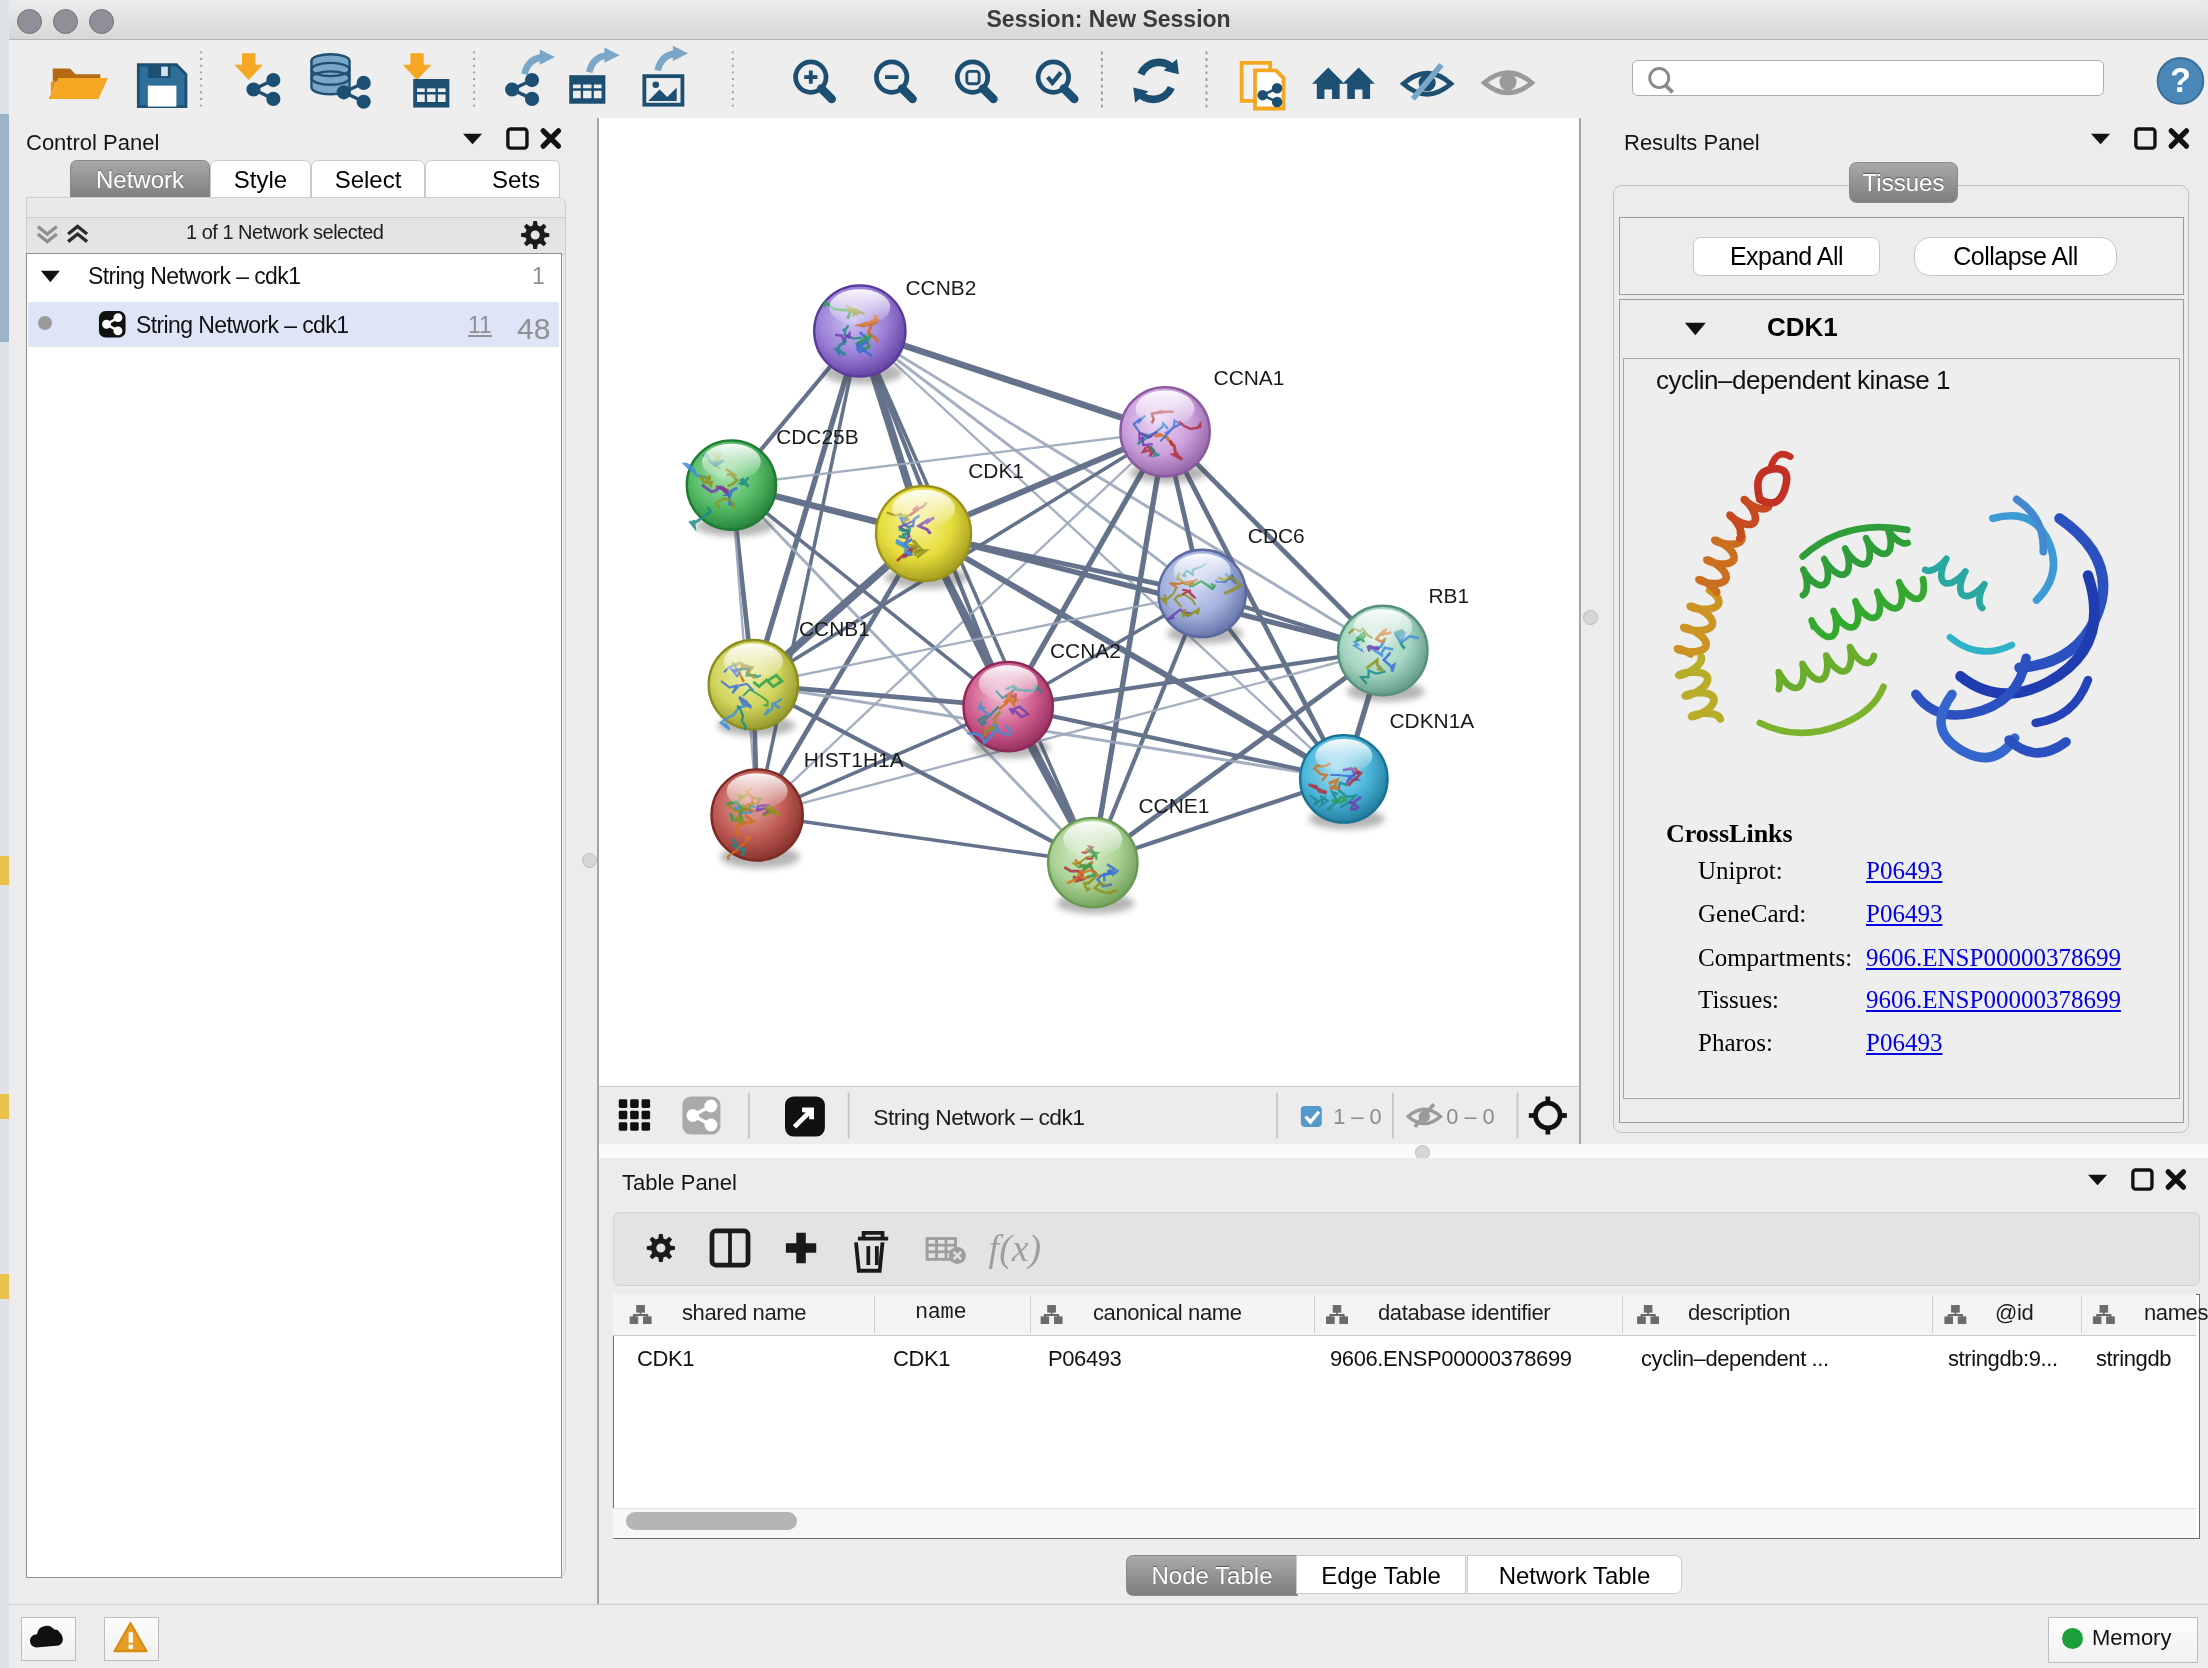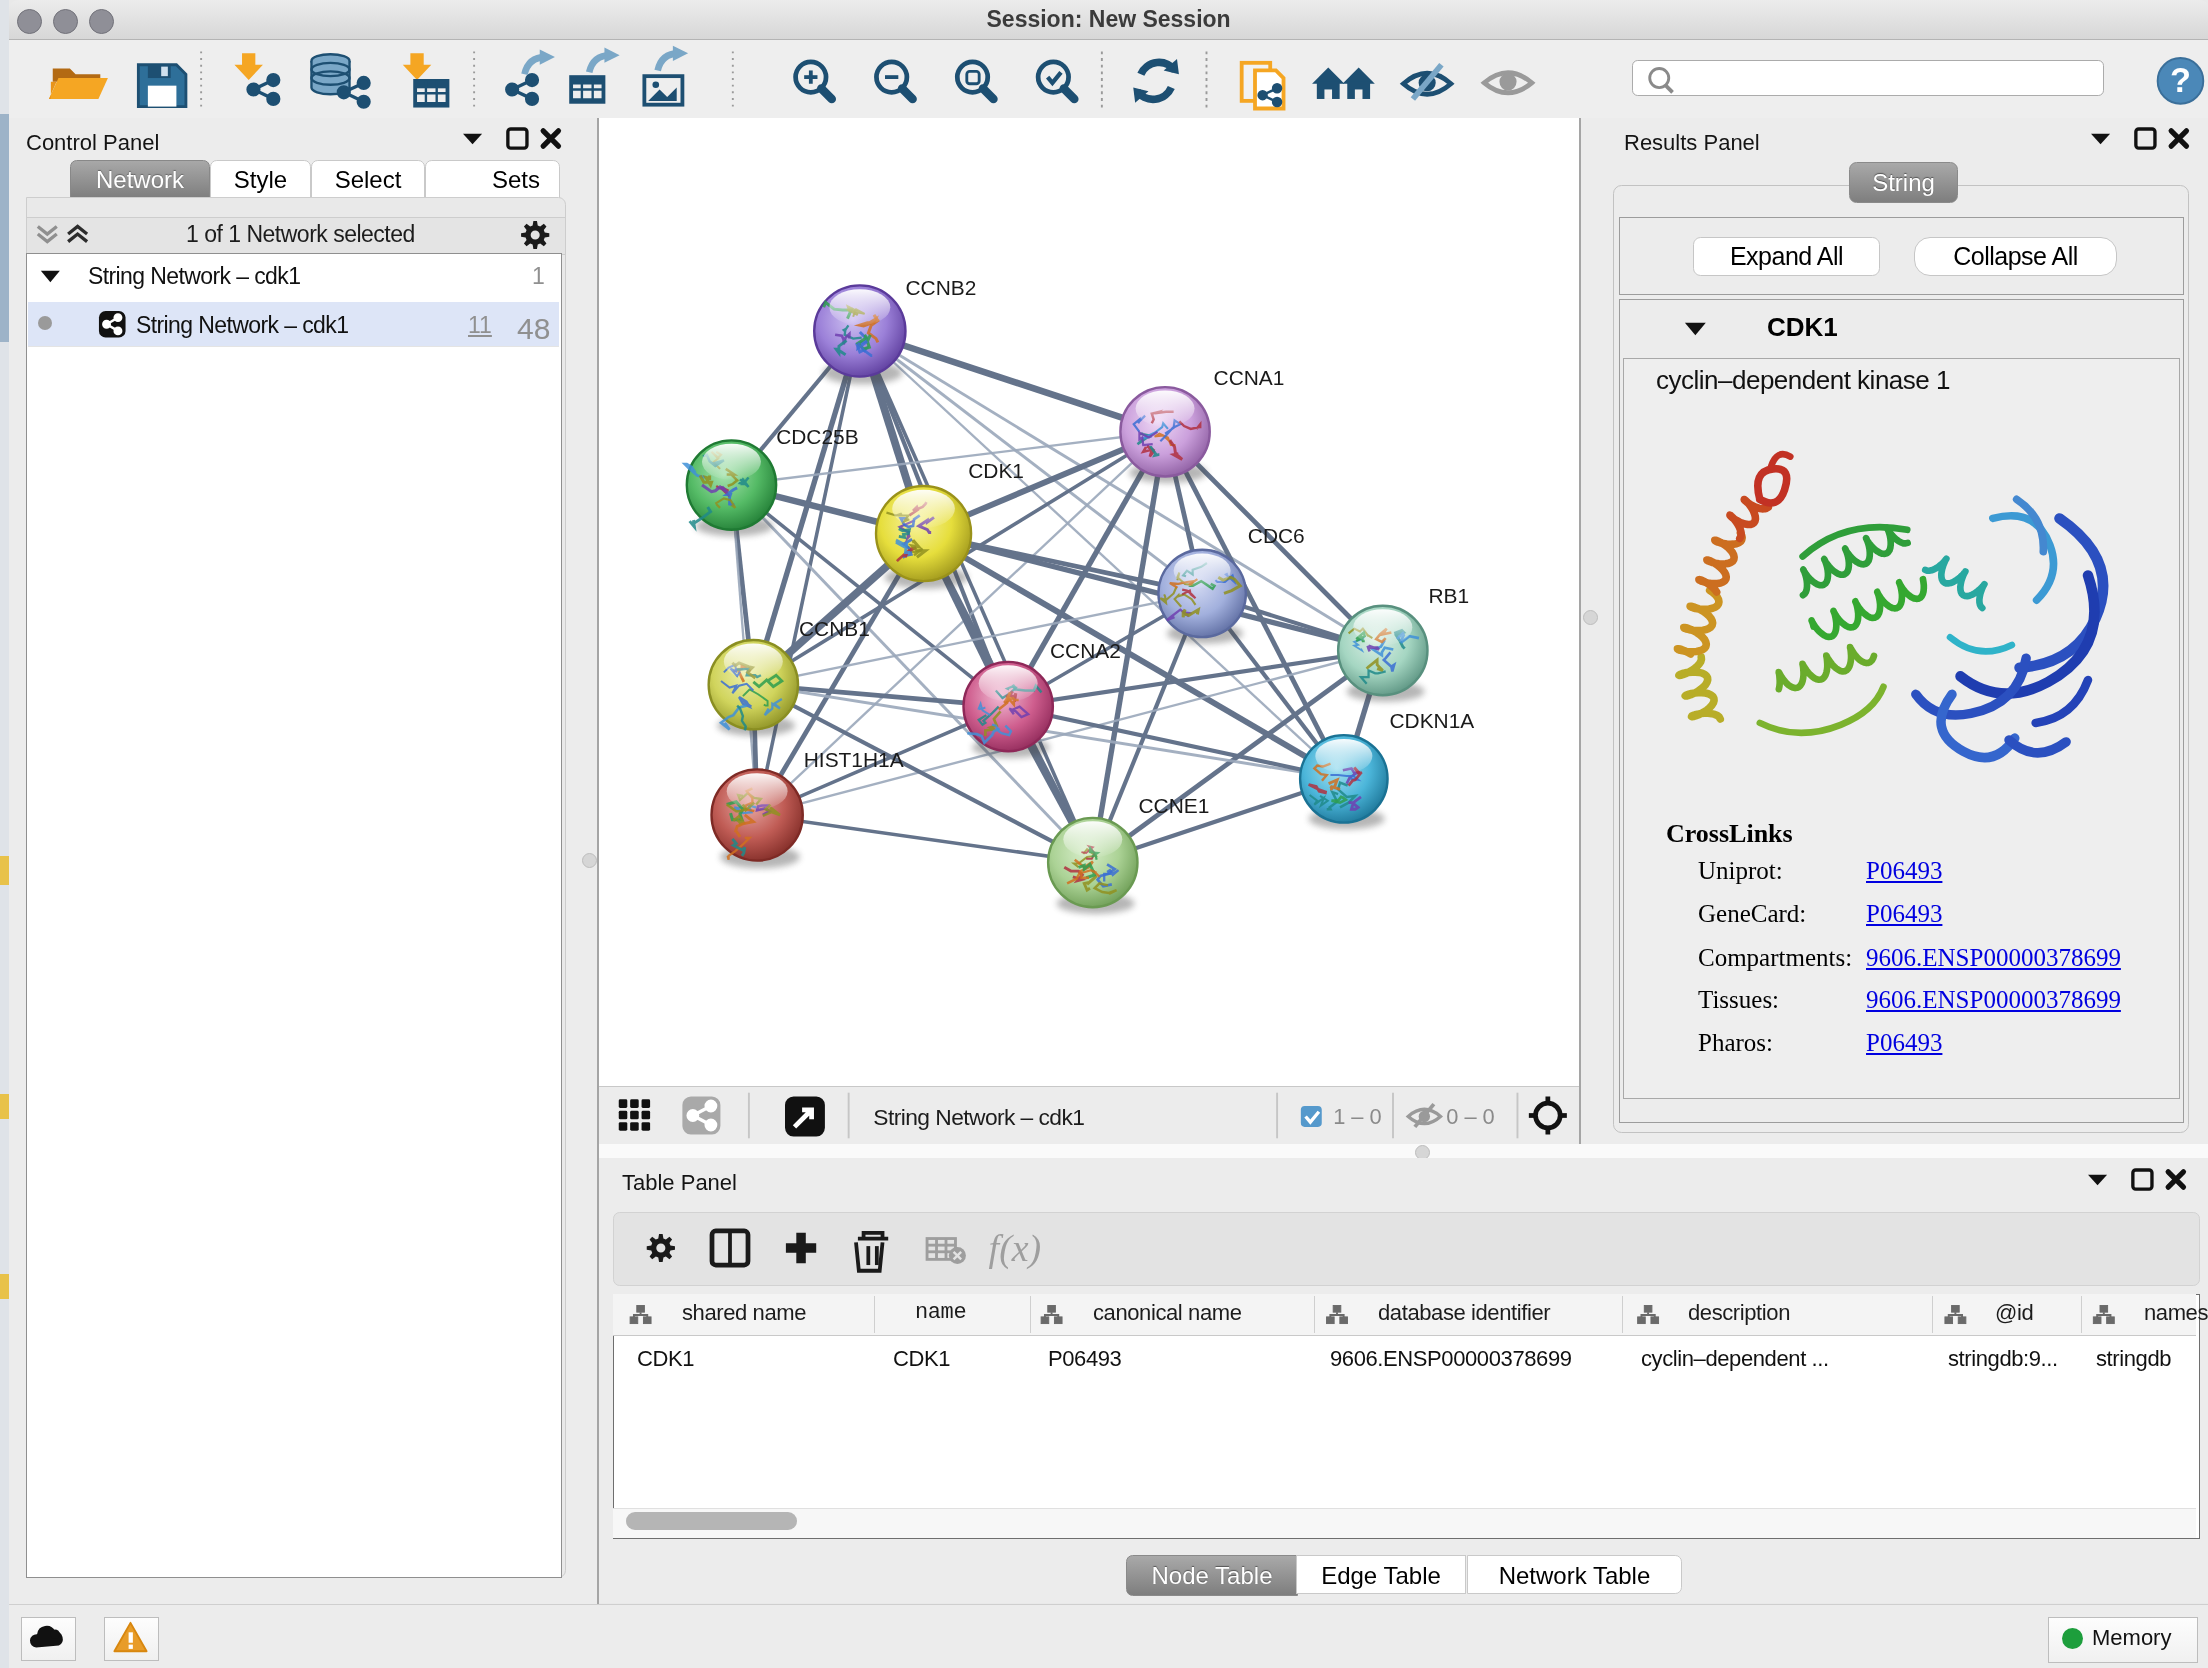--- a/index.html
+++ b/index.html
@@ -165,21 +165,21 @@
 
 <div id="ctrlpanel" class="abs"></div>
 <div class="abs ptitle" style="left:26px;top:130px;">Control Panel</div>
 
 <div class="abs tab tabsel" style="left:70px;top:160px;width:138px;">Network</div>
 <div class="abs tab" style="left:210px;top:160px;width:99px;">Style</div>
 <div class="abs tab" style="left:311px;top:160px;width:112px;text-align:center;">Select</div>
 <div class="abs tab" style="left:425px;top:160px;width:86px;padding-left:47px;">Sets</div>
 <div class="abs" style="left:26px;top:197px;width:538px;height:1379px;background:#e9e9e9;border:1px solid #cdcdcd;border-radius:0 7.6px 7.6px 7.6px;"></div>
 <div id="netbar" class="abs"></div>
-<div class="abs" style="left:186px;top:221px;width:247px;font-size:23px;color:#1c1c1c;letter-spacing:-0.5px;">1 of 1 Network selected</div>
+<div class="abs" style="left:186px;top:221px;width:247px;font-size:20px;color:#1c1c1c;letter-spacing:-0.5px;">1 of 1 Network selected</div>
 <div id="netlist" class="abs"></div>
 <div class="abs" style="left:27.6px;top:302px;width:531px;height:44px;background:#dde5f7;border-bottom:1px solid #e4e4e4;"></div>
 <div class="abs" style="left:88px;top:263px;font-size:23px;color:#111;letter-spacing:-0.6px;">String Network – cdk1</div>
 <div class="abs" style="left:532px;top:263px;font-size:23px;color:#909090;">1</div>
 <div class="abs" style="left:136px;top:312px;font-size:23px;color:#111;letter-spacing:-0.6px;">String Network – cdk1</div>
 <div class="abs" style="left:468px;top:312px;font-size:23px;color:#909090;text-decoration:underline;">11</div>
 <div class="abs" style="left:517px;top:312px;font-size:30px;color:#909090;">48</div>
 <div class="abs" style="left:38px;top:316px;width:14.3px;height:14.3px;border-radius:50%;background:#9a9a9a;"></div>
 
 <div id="vsplit1" class="abs"></div>
@@ -541,21 +541,21 @@
       <g stroke="#111" stroke-width="5">
         <line x1="998" y1="10" x2="998" y2="18"></line>
         <line x1="998" y1="42" x2="998" y2="50"></line>
         <line x1="978" y1="30" x2="986" y2="30"></line>
         <line x1="1010" y1="30" x2="1018" y2="30"></line>
       </g>
     </svg></div>
 <div id="vsplit2" class="abs"></div>
 <div id="resultspanel" class="abs"></div>
 <div class="abs" style="left:1613px;top:185px;width:574px;height:946px;background:#ececec;border:1px solid #c2c2c2;border-radius:8.6px;"></div>
-<div class="abs" style="left:1849px;top:162px;width:107px;height:39px;background:linear-gradient(#a9a9a9,#7e7e7e);border:1px solid #8a8a8a;border-radius:7.6px;color:#fff;font-size:24px;text-align:center;line-height:39px;text-shadow:0 -1px 1px #555;">String</div>
+<div class="abs" style="left:1849px;top:162px;width:107px;height:39px;background:linear-gradient(#a9a9a9,#7e7e7e);border:1px solid #8a8a8a;border-radius:7.6px;color:#fff;font-size:24px;text-align:center;line-height:39px;text-shadow:0 -1px 1px #555;">Tissues</div>
 <div class="abs" style="left:1619px;top:217px;width:563px;height:76px;background:#ececec;border:1px solid #9c9c9c;"></div>
 <div class="abs" style="left:1693px;top:237px;width:185px;height:37px;background:#fff;border:1px solid #c6c6c6;border-radius:7.6px;font-size:25px;text-align:center;line-height:37px;color:#000;letter-spacing:-0.5px;">Expand All</div>
 <div class="abs" style="left:1914px;top:237px;width:201px;height:37px;background:#fff;border:1px solid #c6c6c6;border-radius:16px;font-size:25px;text-align:center;line-height:37px;color:#000;letter-spacing:-0.5px;">Collapse All</div>
 <div class="abs" style="left:1619px;top:299px;width:563px;height:822px;background:#ececec;border:1px solid #9c9c9c;"></div>
 <svg class="abs" style="left:1683px;top:320px;" width="28.5" height="19" viewBox="0 0 30 20">
     <path d="M2 3 l22 0 -11 13 z" fill="#111"></path>
   </svg>
 <div class="abs" style="left:1767px;top:312px;font-size:26px;font-weight:bold;color:#000;">CDK1</div>
 <div class="abs" style="left:1623px;top:358px;width:555px;height:739px;background:#eeeeee;border:1px solid #a8a8a8;"></div>
 <div class="abs" style="left:1656px;top:365px;font-size:26px;color:#111;letter-spacing:-0.5px;">cyclin–dependent kinase 1</div>

